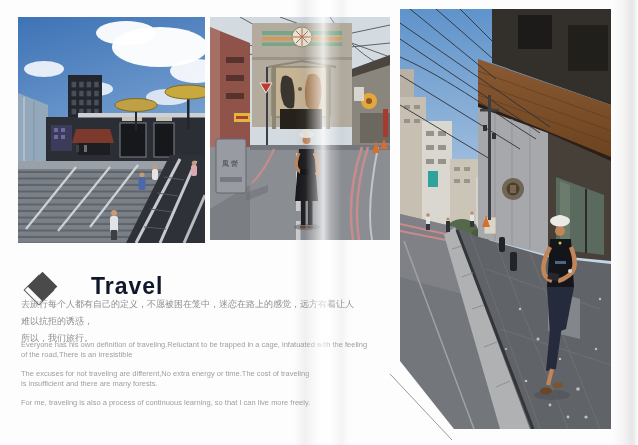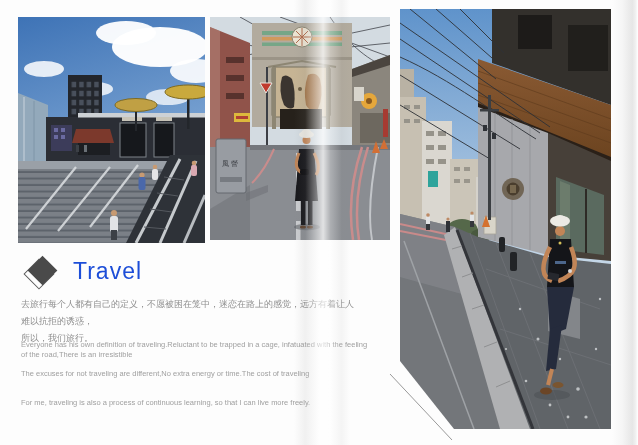--- a/index.html
+++ b/index.html
@@ -12,21 +12,21 @@
   .photo { position:absolute; overflow:hidden; }
   .photo svg { display:block; }
   .photo-1 { left:18px; top:17px; width:187px; height:226px; }
   .photo-2 { left:210px; top:17px; width:180px; height:223px; }
   .photo-3 { left:400px; top:9px; width:211px; height:420px; }
 
   .title-row { position:absolute; left:26px; top:255px; display:flex; align-items:center; gap:15px; z-index:3; }
   .diamond-wrap { position:relative; width:32px; height:32px; }
   .d-outline { position:absolute; left:2px; top:8px; width:20px; height:20px; border:1px solid #5c5c5c; transform:rotate(45deg); background:transparent; }
   .d-fill { position:absolute; left:6px; top:5px; width:21px; height:21px; background:#4a4a4a; transform:rotate(45deg); }
-  .title { font-size:23px; font-weight:400; color:#1d4ed8; margin:0; letter-spacing:1px; }
+  .title { font-size:23px; font-weight:700; color:#0f172a; margin:18px; letter-spacing:1px; }
 
   .zh { position:absolute; left:21px; top:296px; width:335px; font-size:9px; color:#8f8f8f; line-height:17px; margin:0; z-index:3; }
   .en { position:absolute; left:21px; top:340px; width:350px; font-size:7.5px; color:#a0a0a0; line-height:9.8px; margin:0; z-index:3; }
   .footer-en { top:398px; }
 
   .corner-line { position:absolute; left:386px; top:366px; z-index:2; }
 
   .fold { position:absolute; left:294px; top:0; width:56px; height:445px; pointer-events:none; z-index:5;
     background:linear-gradient(90deg, rgba(130,130,130,0) 0%, rgba(130,130,130,0.10) 20%, rgba(255,255,255,0.55) 45%, rgba(255,255,255,0.75) 52%, rgba(255,255,255,0.30) 65%, rgba(140,140,140,0.08) 85%, rgba(140,140,140,0) 100%); }
   .edge-right { position:absolute; right:0; top:0; width:26px; height:445px; pointer-events:none; z-index:6;
@@ -398,19 +398,20 @@
 
   <p class="zh">
     <span>去旅行每个人都有自己的定义，不愿被困在笼中，迷恋在路上的感觉，远方有着让人难以抗拒的诱惑，</span><br>
     <span>所以，我们旅行。</span>
   </p>
 
   <p class="en">
     <span>Everyone has his own definition of traveling.Reluctant to be trapped in a cage, infatuated with the feeling of the road,There is an irresistible</span><br>
     <br>
     <span>The excuses for not traveling are different,No extra energy or time.The cost of traveling</span><br>
+    <span>is insufficient and there are many forests.</span>
   </p>
 
   <p class="en footer-en">For me, traveling is also a process of continuous learning, so that I can live more freely.</p>
 
   <div class="fold"></div>
   <div class="edge-right"></div>
 </div>
 
 </body></html>

